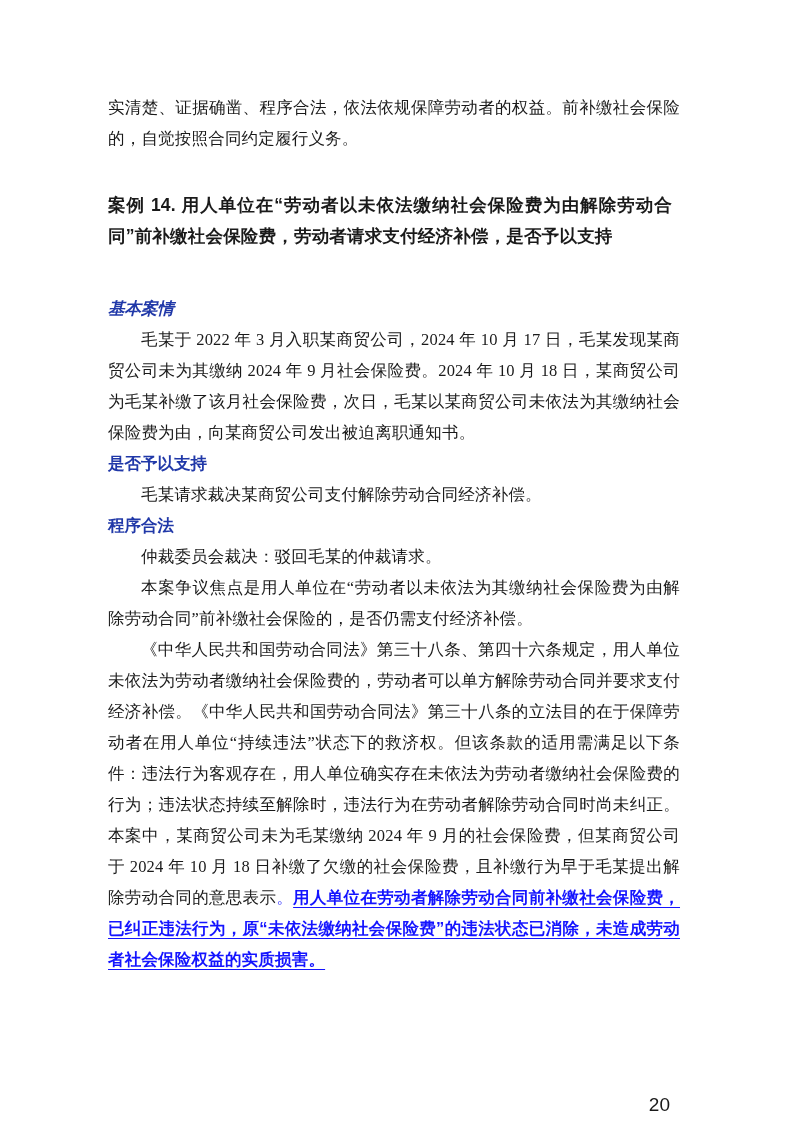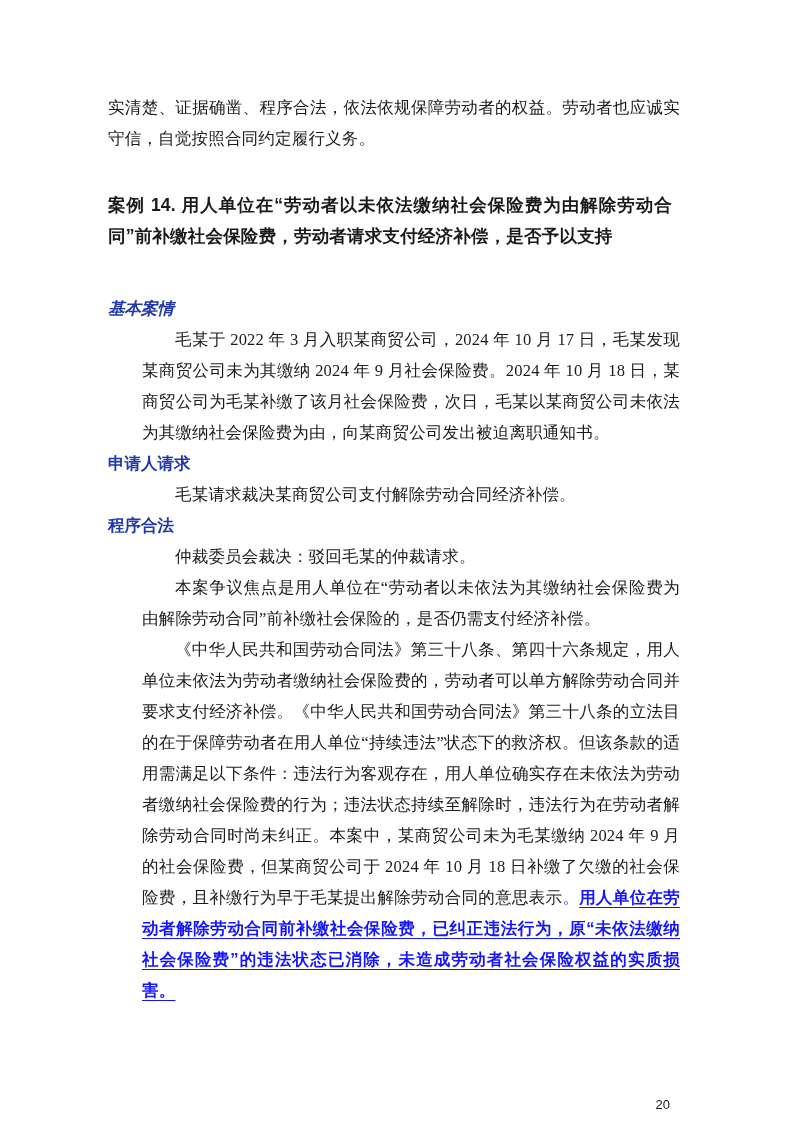--- a/index.html
+++ b/index.html
@@ -30,21 +30,21 @@
   .body-text {
     margin: 0;
     font-size: 16.5px;
     line-height: 31px;
     color: var(--text-color);
     text-align: justify;
     text-justify: inter-character;
     font-family: "Liberation Serif", "DejaVu Serif", serif;
     letter-spacing: 0.2px;
   }
-  .indent { text-indent: 33px; margin-left: 34px; }
+  .indent { text-indent: 33px; }
   .title {
     margin: 36px 8px 0 0;
     font-size: 17.5px;
     line-height: 31px;
     font-weight: bold;
     color: var(--text-color);
     text-align: justify;
     text-justify: inter-character;
     font-family: "Liberation Sans", "DejaVu Sans", sans-serif;
     letter-spacing: 0.2px;
@@ -65,40 +65,40 @@
     color: var(--emphasis-color);
     font-weight: bold;
     text-decoration: underline;
     text-underline-offset: 4px;
     font-family: "Liberation Sans", "DejaVu Sans", sans-serif;
   }
   .footer {
     position: absolute;
     top: 1097px;
     right: 123px;
-    font-size: 13px;
+    font-size: 19px;
     line-height: 16px;
     color: #1A1A1A;
     font-family: "Liberation Sans", "DejaVu Sans", sans-serif;
   }
 </style>
 </head>
 <body>
 
 <div class="page">
   <div class="content">
 
-    <p class="body-text">实清楚、证据确凿、程序合法，依法依规保障劳动者的权益。劳动者也应诚实守信，自觉按照合同约定履行义务。</p>
+    <p class="body-text">实清楚、证据确凿、程序合法，依法依规保障劳动者的权益。前补缴社会保险的，自觉按照合同约定履行义务。</p>
 
     <h1 class="title">案例 14. 用人单位在“劳动者以未依法缴纳社会保险费为由解除劳动合同”前补缴社会保险费，劳动者请求支付经济补偿，是否予以支持</h1>
 
     <h2 class="sec first">基本案情</h2>
     <p class="body-text indent">毛某于 2022 年 3 月入职某商贸公司，2024 年 10 月 17 日，毛某发现某商贸公司未为其缴纳 2024 年 9 月社会保险费。2024 年 10 月 18 日，某商贸公司为毛某补缴了该月社会保险费，次日，毛某以某商贸公司未依法为其缴纳社会保险费为由，向某商贸公司发出被迫离职通知书。</p>
 
-    <h2 class="sec">申请人请求</h2>
+    <h2 class="sec">是否予以支持</h2>
     <p class="body-text indent">毛某请求裁决某商贸公司支付解除劳动合同经济补偿。</p>
 
     <h2 class="sec">程序合法</h2>
     <p class="body-text indent">仲裁委员会裁决：驳回毛某的仲裁请求。</p>
 
     <p class="body-text indent">本案争议焦点是用人单位在“劳动者以未依法为其缴纳社会保险费为由解除劳动合同”前补缴社会保险的，是否仍需支付经济补偿。</p>
     <p class="body-text indent"><span>《中华人民共和国劳动合同法》第三十八条、第四十六条规定，用人单位未依法为劳动者缴纳社会保险费的，劳动者可以单方解除劳动合同并要求支付经济补偿。《中华人民共和国劳动合同法》第三十八条的立法目的在于保障劳动者在用人单位“持续违法”状态下的救济权。但该条款的适用需满足以下条件：违法行为客观存在，用人单位确实存在未依法为劳动者缴纳社会保险费的行为；违法状态持续至解除时，违法行为在劳动者解除劳动合同时尚未纠正。本案中，某商贸公司未为毛某缴纳 2024 年 9 月的社会保险费，但某商贸公司于 2024 年 10 月 18 日补缴了欠缴的社会保险费，且补缴行为早于毛某提出解除劳动合同的意思表示</span><span class="blue-period">。</span><span class="emphasis">用人单位在劳动者解除劳动合同前补缴社会保险费，已纠正违法行为，原“未依法缴纳社会保险费”的违法状态已消除，未造成劳动者社会保险权益的实质损害。</span></p>
 
   </div>
 

